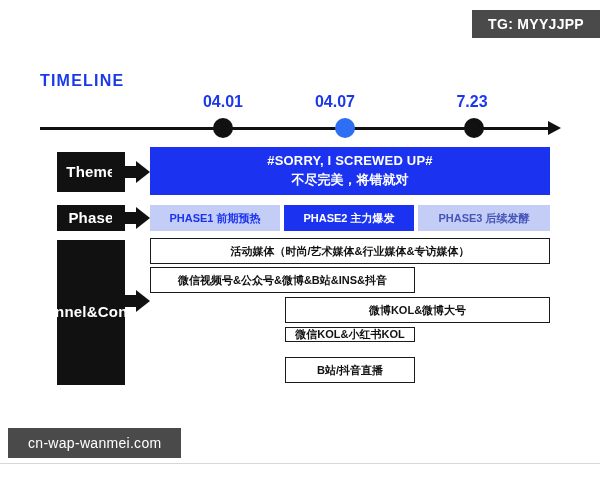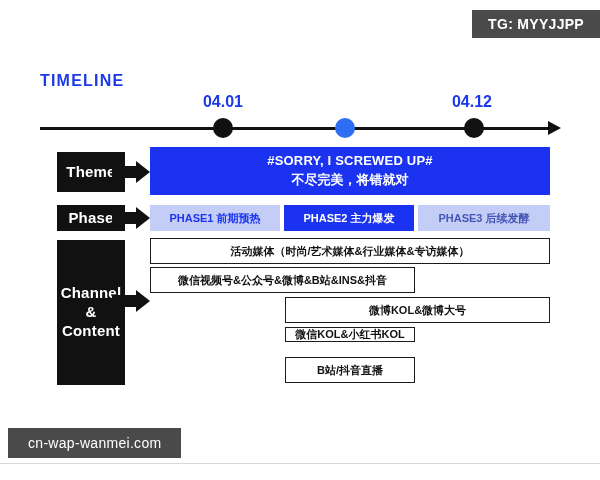--- a/index.html
+++ b/index.html
@@ -202,23 +202,24 @@
   <div class="wm-tag">cn-wap-wanmei.com</div>
 
   <div class="timeline-title">TIMELINE</div>
 
   <div class="axis-line"></div>
   <div class="axis-arrow"></div>
 
   <div class="tick-label" style="left:183px;color:#1b39e8;">04.01</div>
   <div class="tick" style="left:213px;background:#111111;"></div>
 
+  <div class="tick-label" style="left:295px;color:#1b39e8;">04.07</div>
   <div class="tick" style="left:335px;background:#2d6ef5;"></div>
 
-  <div class="tick-label" style="left:432px;color:#1b39e8;">04.12</div>
+  <div class="tick-label" style="left:432px;color:#1b39e8;">7.23</div>
   <div class="tick" style="left:464px;background:#111111;"></div>
 
   <div class="left-label" style="left:42px;top:152px;width:68px;height:40px;">Theme</div>
   <div class="blk-arrow" style="left:112px;top:161px;">
     <div class="shaft" style="left:0;top:5px;width:24px;height:12px;"></div>
     <div class="head" style="left:24px;top:0px;"></div>
   </div>
   <div class="theme-banner">
     <div class="l1">#SORRY, I SCREWED UP#</div>
     <div class="l2">不尽完美，将错就对</div>
@@ -226,21 +227,21 @@
 
   <div class="left-label" style="left:42px;top:205px;width:68px;height:26px;">Phase</div>
   <div class="blk-arrow" style="left:112px;top:207px;">
     <div class="shaft" style="left:0;top:5px;width:24px;height:12px;"></div>
     <div class="head" style="left:24px;top:0px;"></div>
   </div>
   <div class="phase-box phase-1">PHASE1 前期预热</div>
   <div class="phase-box phase-2">PHASE2 主力爆发</div>
   <div class="phase-box phase-3">PHASE3 后续发酵</div>
 
-  <div class="left-label" style="left:42px;top:240px;width:68px;height:145px;flex-direction:column;">
+  <div class="left-label" style="left:42px;top:240px;width:68px;height:145px;flex-direction:row;">
     <span>Channel</span>
     <span>&amp;</span>
     <span>Content</span>
   </div>
   <div class="blk-arrow" style="left:112px;top:290px;">
     <div class="shaft" style="left:0;top:5px;width:24px;height:12px;"></div>
     <div class="head" style="left:24px;top:0px;"></div>
   </div>
 
   <div class="content-box" style="left:150px;top:238px;width:400px;height:26px;">活动媒体（时尚/艺术媒体&amp;行业媒体&amp;专访媒体）</div>

